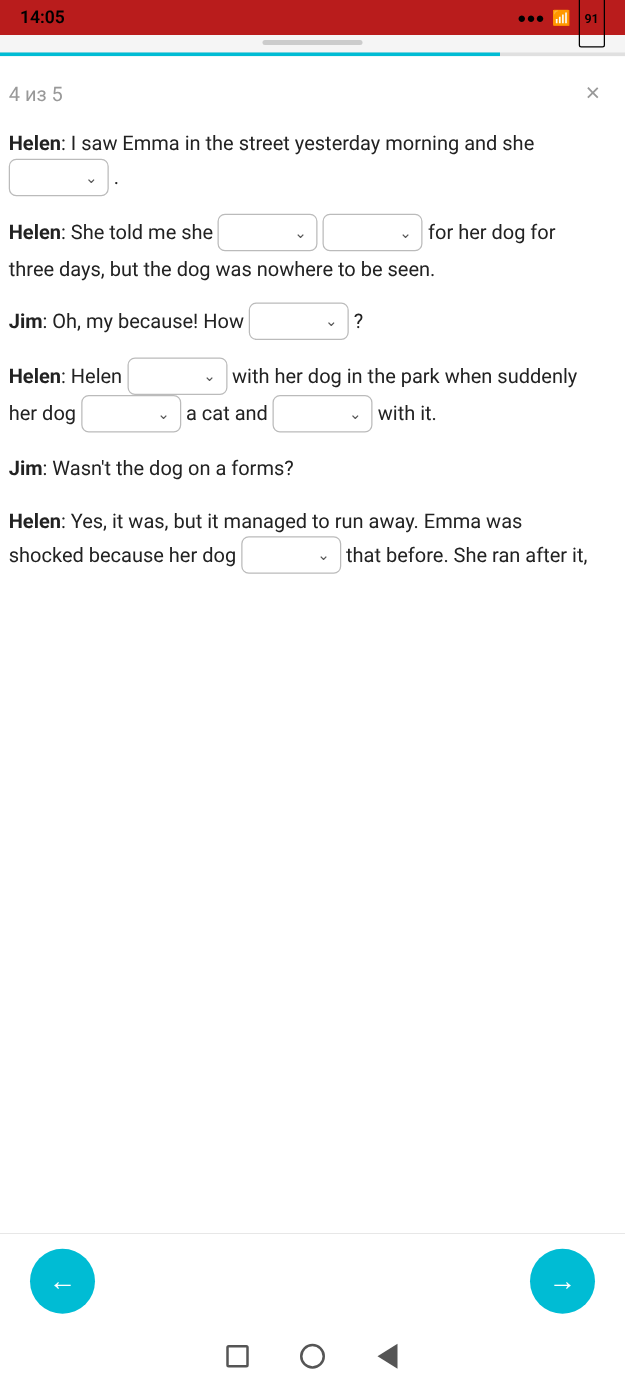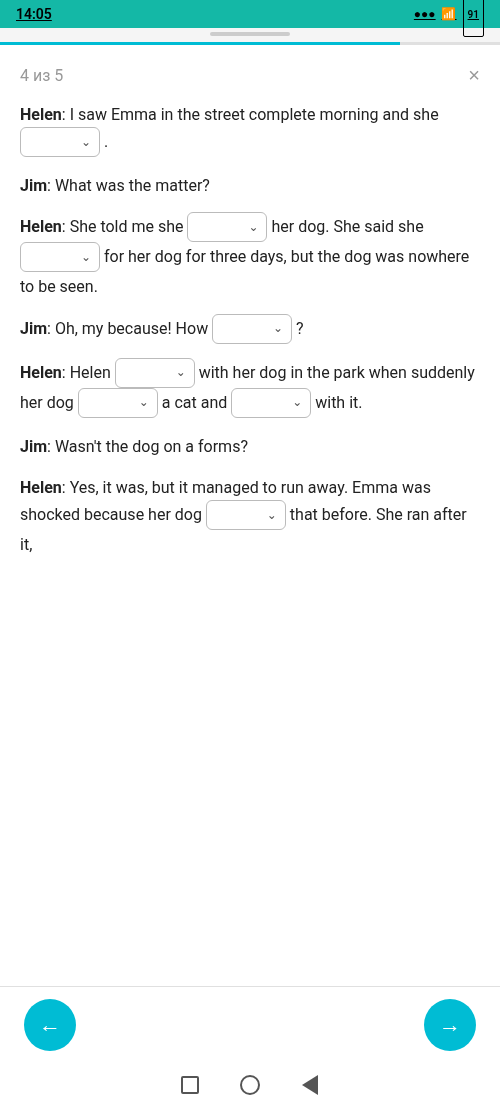--- a/index.html
+++ b/index.html
@@ -15,23 +15,22 @@
       min-height: 1111px;
       position: relative;
       overflow-x: hidden;
     }
 
     .status-bar {
       display: flex;
       justify-content: space-between;
       align-items: center;
       padding: 8px 16px;
-      background: #14b8a6;
+      background: #b91c1c;
       height: 28px;
-      text-decoration: underline;
     }
 
     .status-time {
       font-size: 14px;
       font-weight: 600;
       color: #000;
     }
 
     .status-icons {
       display: flex;
@@ -61,21 +60,21 @@
 
     .progress-bar-fill {
       height: 100%;
       background: #00bcd4;
       width: 80%;
     }
 
     .main-card {
       background: #fff;
       margin: 0;
-      padding: 20px 20px 100px 20px;
+      padding: 20px 20px 100px 7px;
       min-height: 960px;
     }
 
     .card-header {
       display: flex;
       justify-content: space-between;
       align-items: center;
       margin-bottom: 16px;
     }
 
@@ -251,39 +250,35 @@
 
   <div class="card-header">
     <span class="progress-text">4 из 5</span>
     <button class="close-btn">×</button>
   </div>
 
 
   <div class="text-content">
 
     <p>
-      <span class="speaker">Helen</span><span>: I saw Emma in the street complete morning and she </span>
+      <span class="speaker">Helen</span><span>: I saw Emma in the street yesterday morning and she </span>
       <span class="dropdown">
         <span class="dropdown-value"></span>
         <span class="chevron">⌄</span>
       </span>
       <span> .</span>
     </p>
 
-    <p>
-      <span class="speaker">Jim</span><span>: What was the matter?</span>
-    </p>
 
     <p>
       <span class="speaker">Helen</span><span>: She told me she </span>
       <span class="dropdown">
         <span class="dropdown-value"></span>
         <span class="chevron">⌄</span>
       </span>
-      <span> her dog. She said she </span>
       <span class="dropdown">
         <span class="dropdown-value"></span>
         <span class="chevron">⌄</span>
       </span>
       <span> for her dog for three days, but the dog was nowhere to be seen.</span>
     </p>
 
     <p>
       <span class="speaker">Jim</span><span>: Oh, my because! How </span>
       <span class="dropdown">

